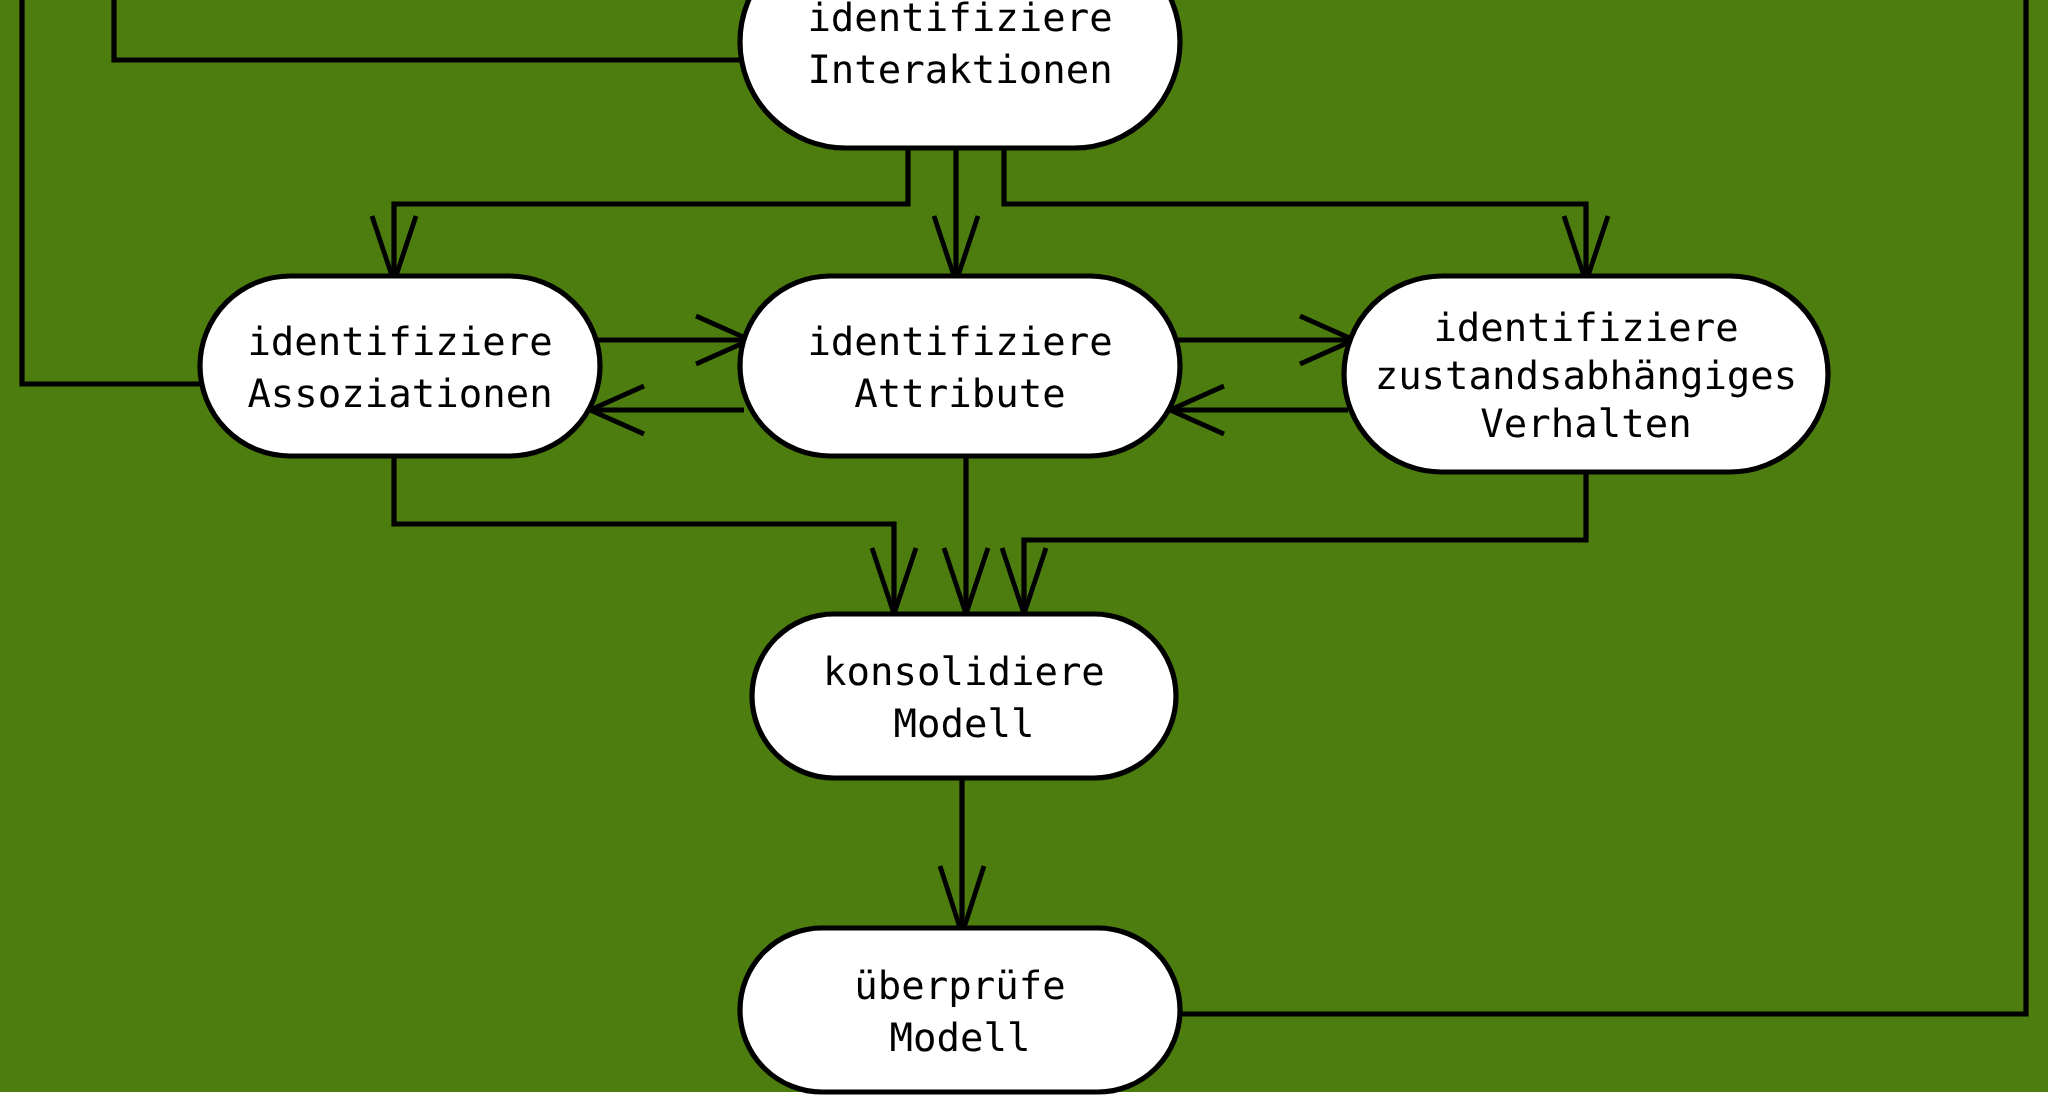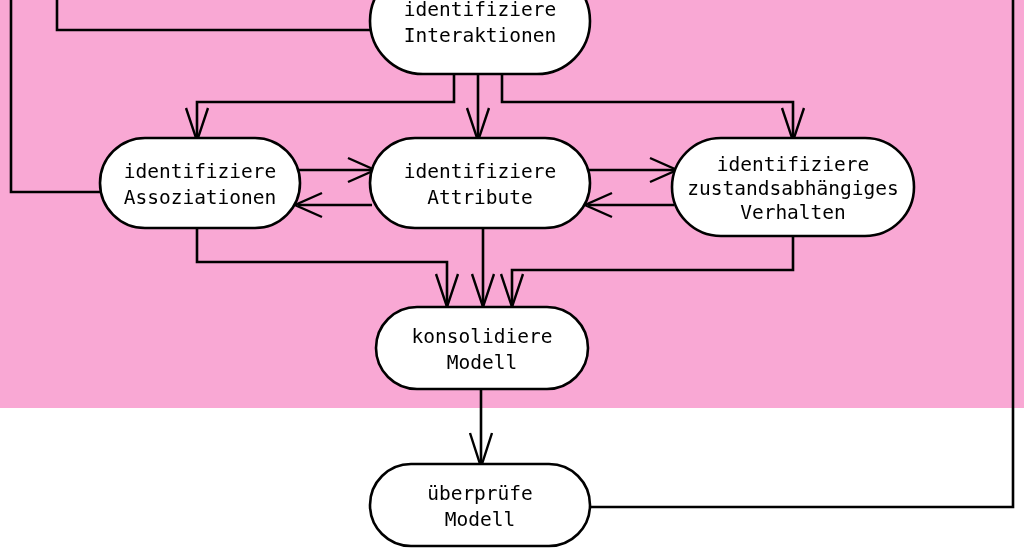--- a/index.html
+++ b/index.html
@@ -9,22 +9,22 @@
   }
   body {
     width: 1024px;
     height: 557px;
     overflow: hidden;
     font-family: "DejaVu Sans Mono", "Liberation Mono", monospace;
   }
   #diagram-root {
     position: relative;
     width: 1024px;
-    height: 408px;
-    background: #f9a8d4;
+    height: 546px;
+    background: #4d7c0f;
   }
   svg#flow {
     display: block;
     width: 1024px;
     height: 557px;
   }
   .node-shape {
     fill: #ffffff;
     stroke: #000000;
     stroke-width: 2.6;

